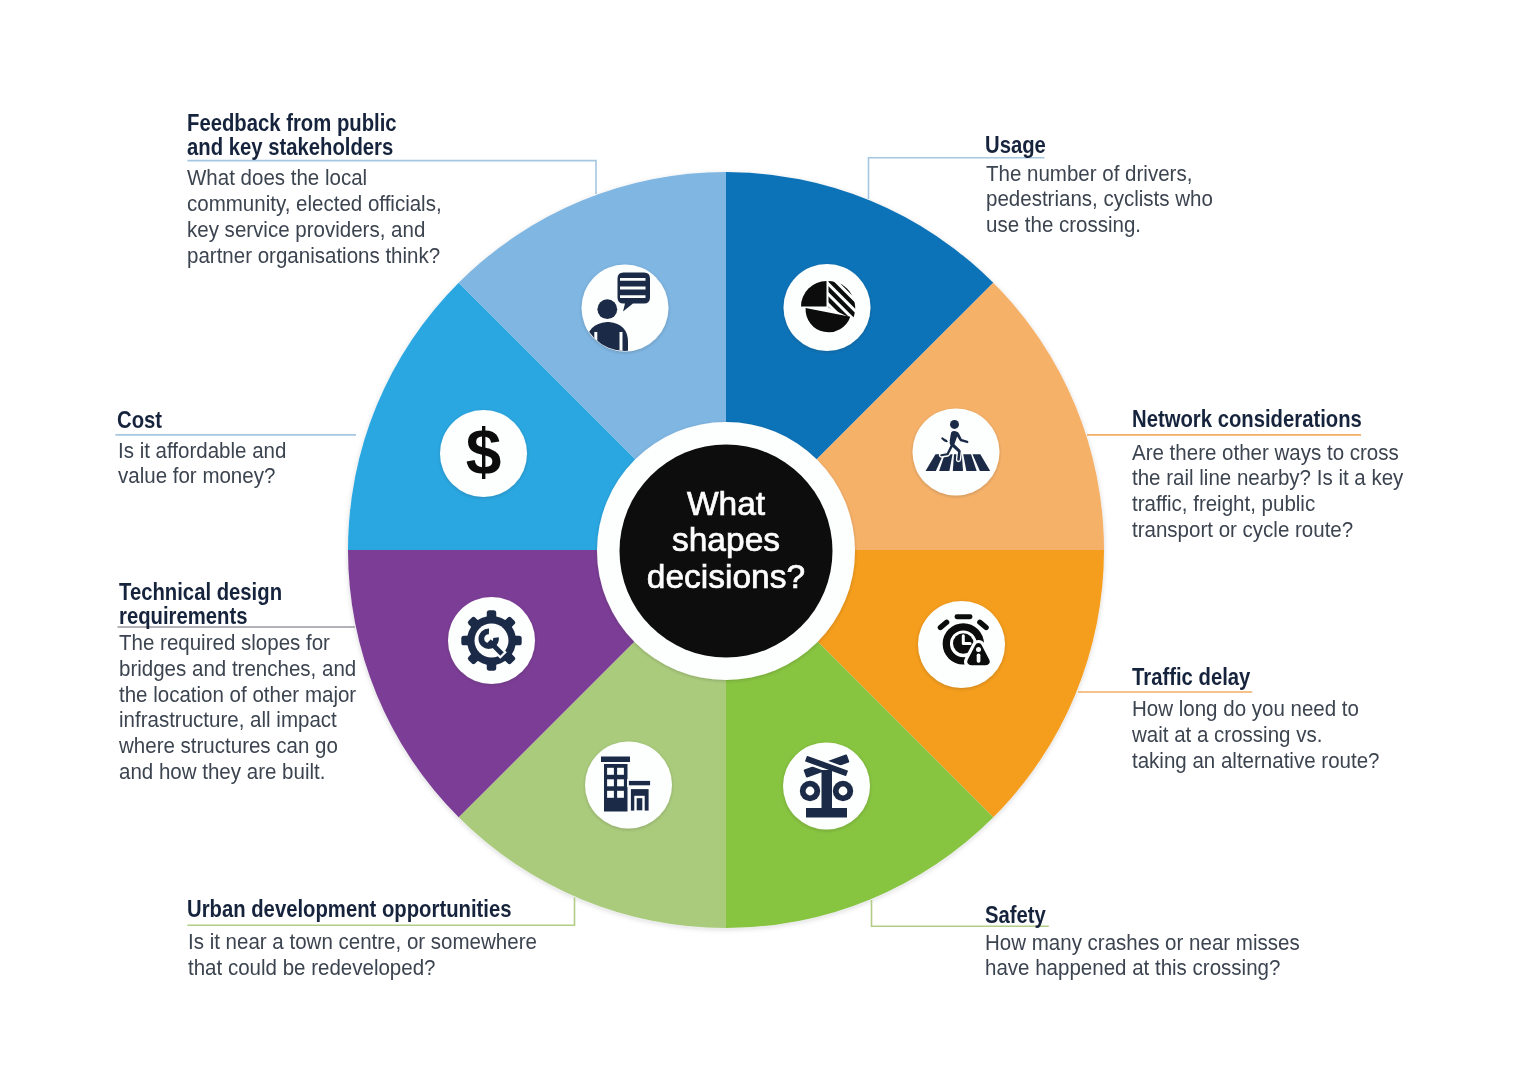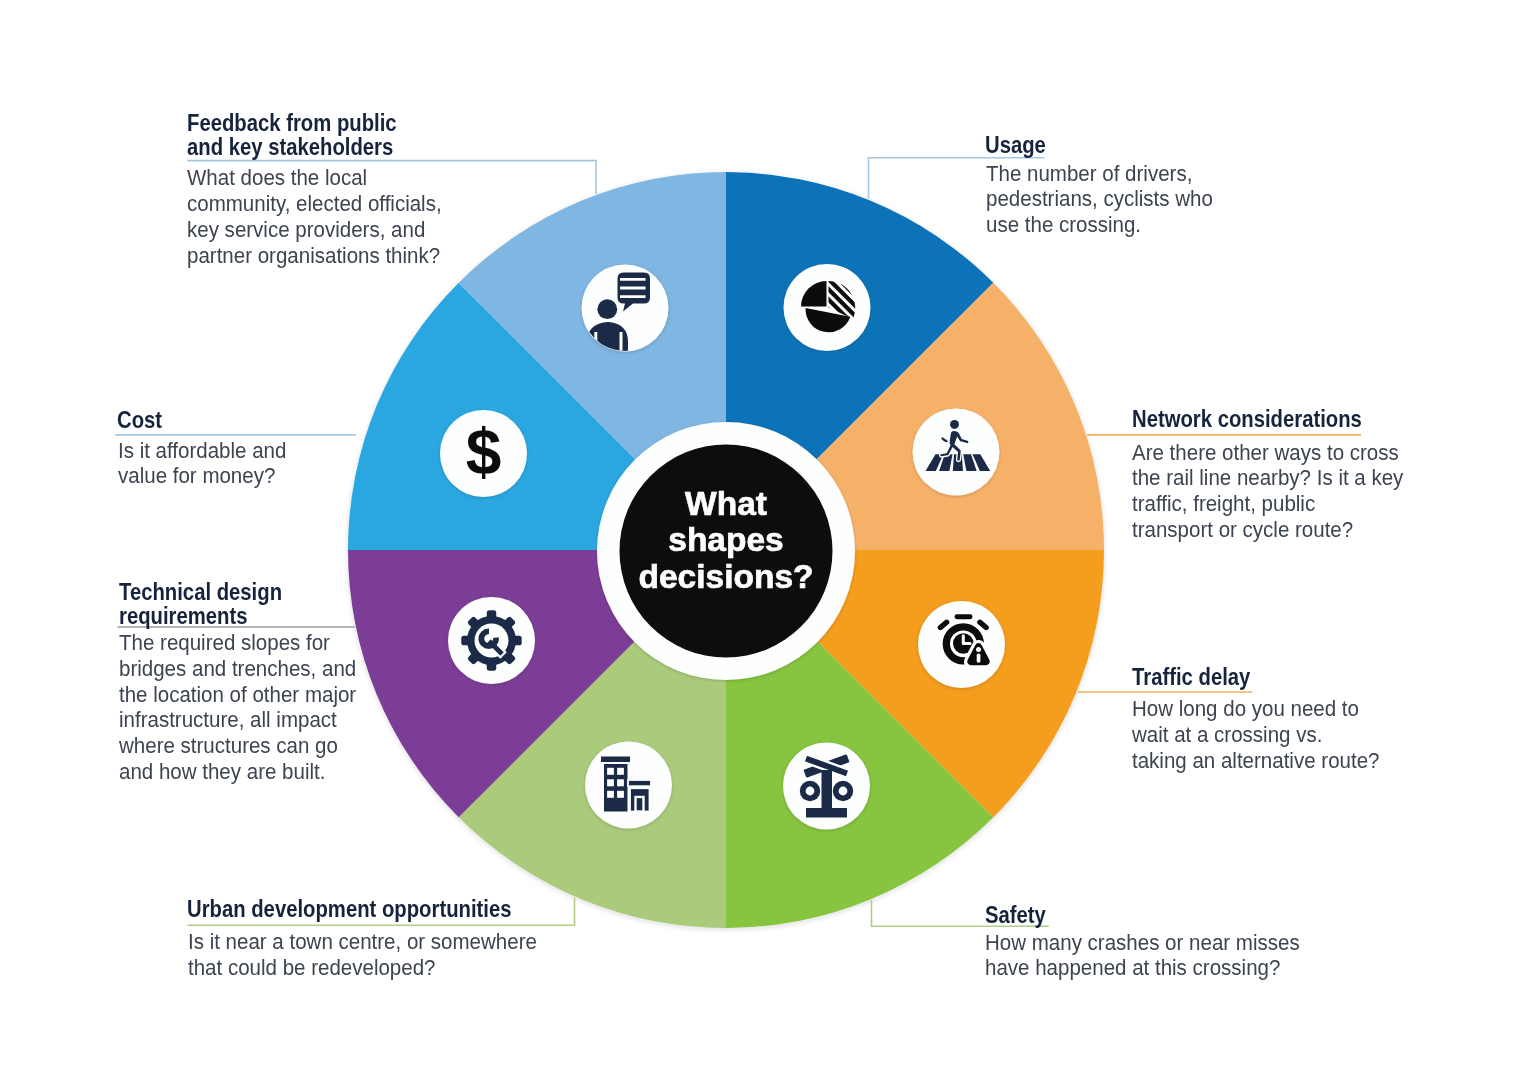--- a/index.html
+++ b/index.html
@@ -187,12 +187,12 @@
 <div class="t" style="left:1131.5px;top:665.1px">Traffic delay</div>
 <div class="b" style="left:1131.5px;top:696.4px">How long do you need to<br>wait at a crossing vs.<br>taking an alternative route?</div>
 <div class="t" style="left:985.2px;top:903.1px">Safety</div>
 <div class="b" style="left:985.2px;top:929.6px">How many crashes or near misses<br>have happened at this crossing?</div>
 <div class="t" style="left:186.9px;top:897.1px">Urban development opportunities</div>
 <div class="b" style="left:187.6px;top:929.0px">Is it near a town centre, or somewhere<br>that could be redeveloped?</div>
 <div class="t" style="left:118.6px;top:579.9px">Technical design<br>requirements</div>
 <div class="b" style="left:119.1px;top:630.0px">The required slopes for<br>bridges and trenches, and<br>the location of other major<br>infrastructure, all impact<br>where structures can go<br>and how they are built.</div>
 <div class="t" style="left:117.2px;top:407.6px">Cost</div>
 <div class="b" style="left:117.7px;top:437.7px">Is it affordable and<br>value for money?</div>
-<div style="position:absolute;left:606px;top:485.9px;width:240px;text-align:center;color:#fdfdfd;font-weight:bold;font-size:33.5px;line-height:36.5px;-webkit-text-stroke:0.7px #fdfdfd">What<br>shapes<br>decisions?</div>
+<div style="position:absolute;left:606px;top:485.9px;width:240px;text-align:center;color:#fdfdfd;font-weight:normal;font-size:33.5px;line-height:36.5px;-webkit-text-stroke:0.7px #fdfdfd">What<br>shapes<br>decisions?</div>
 </body></html>

